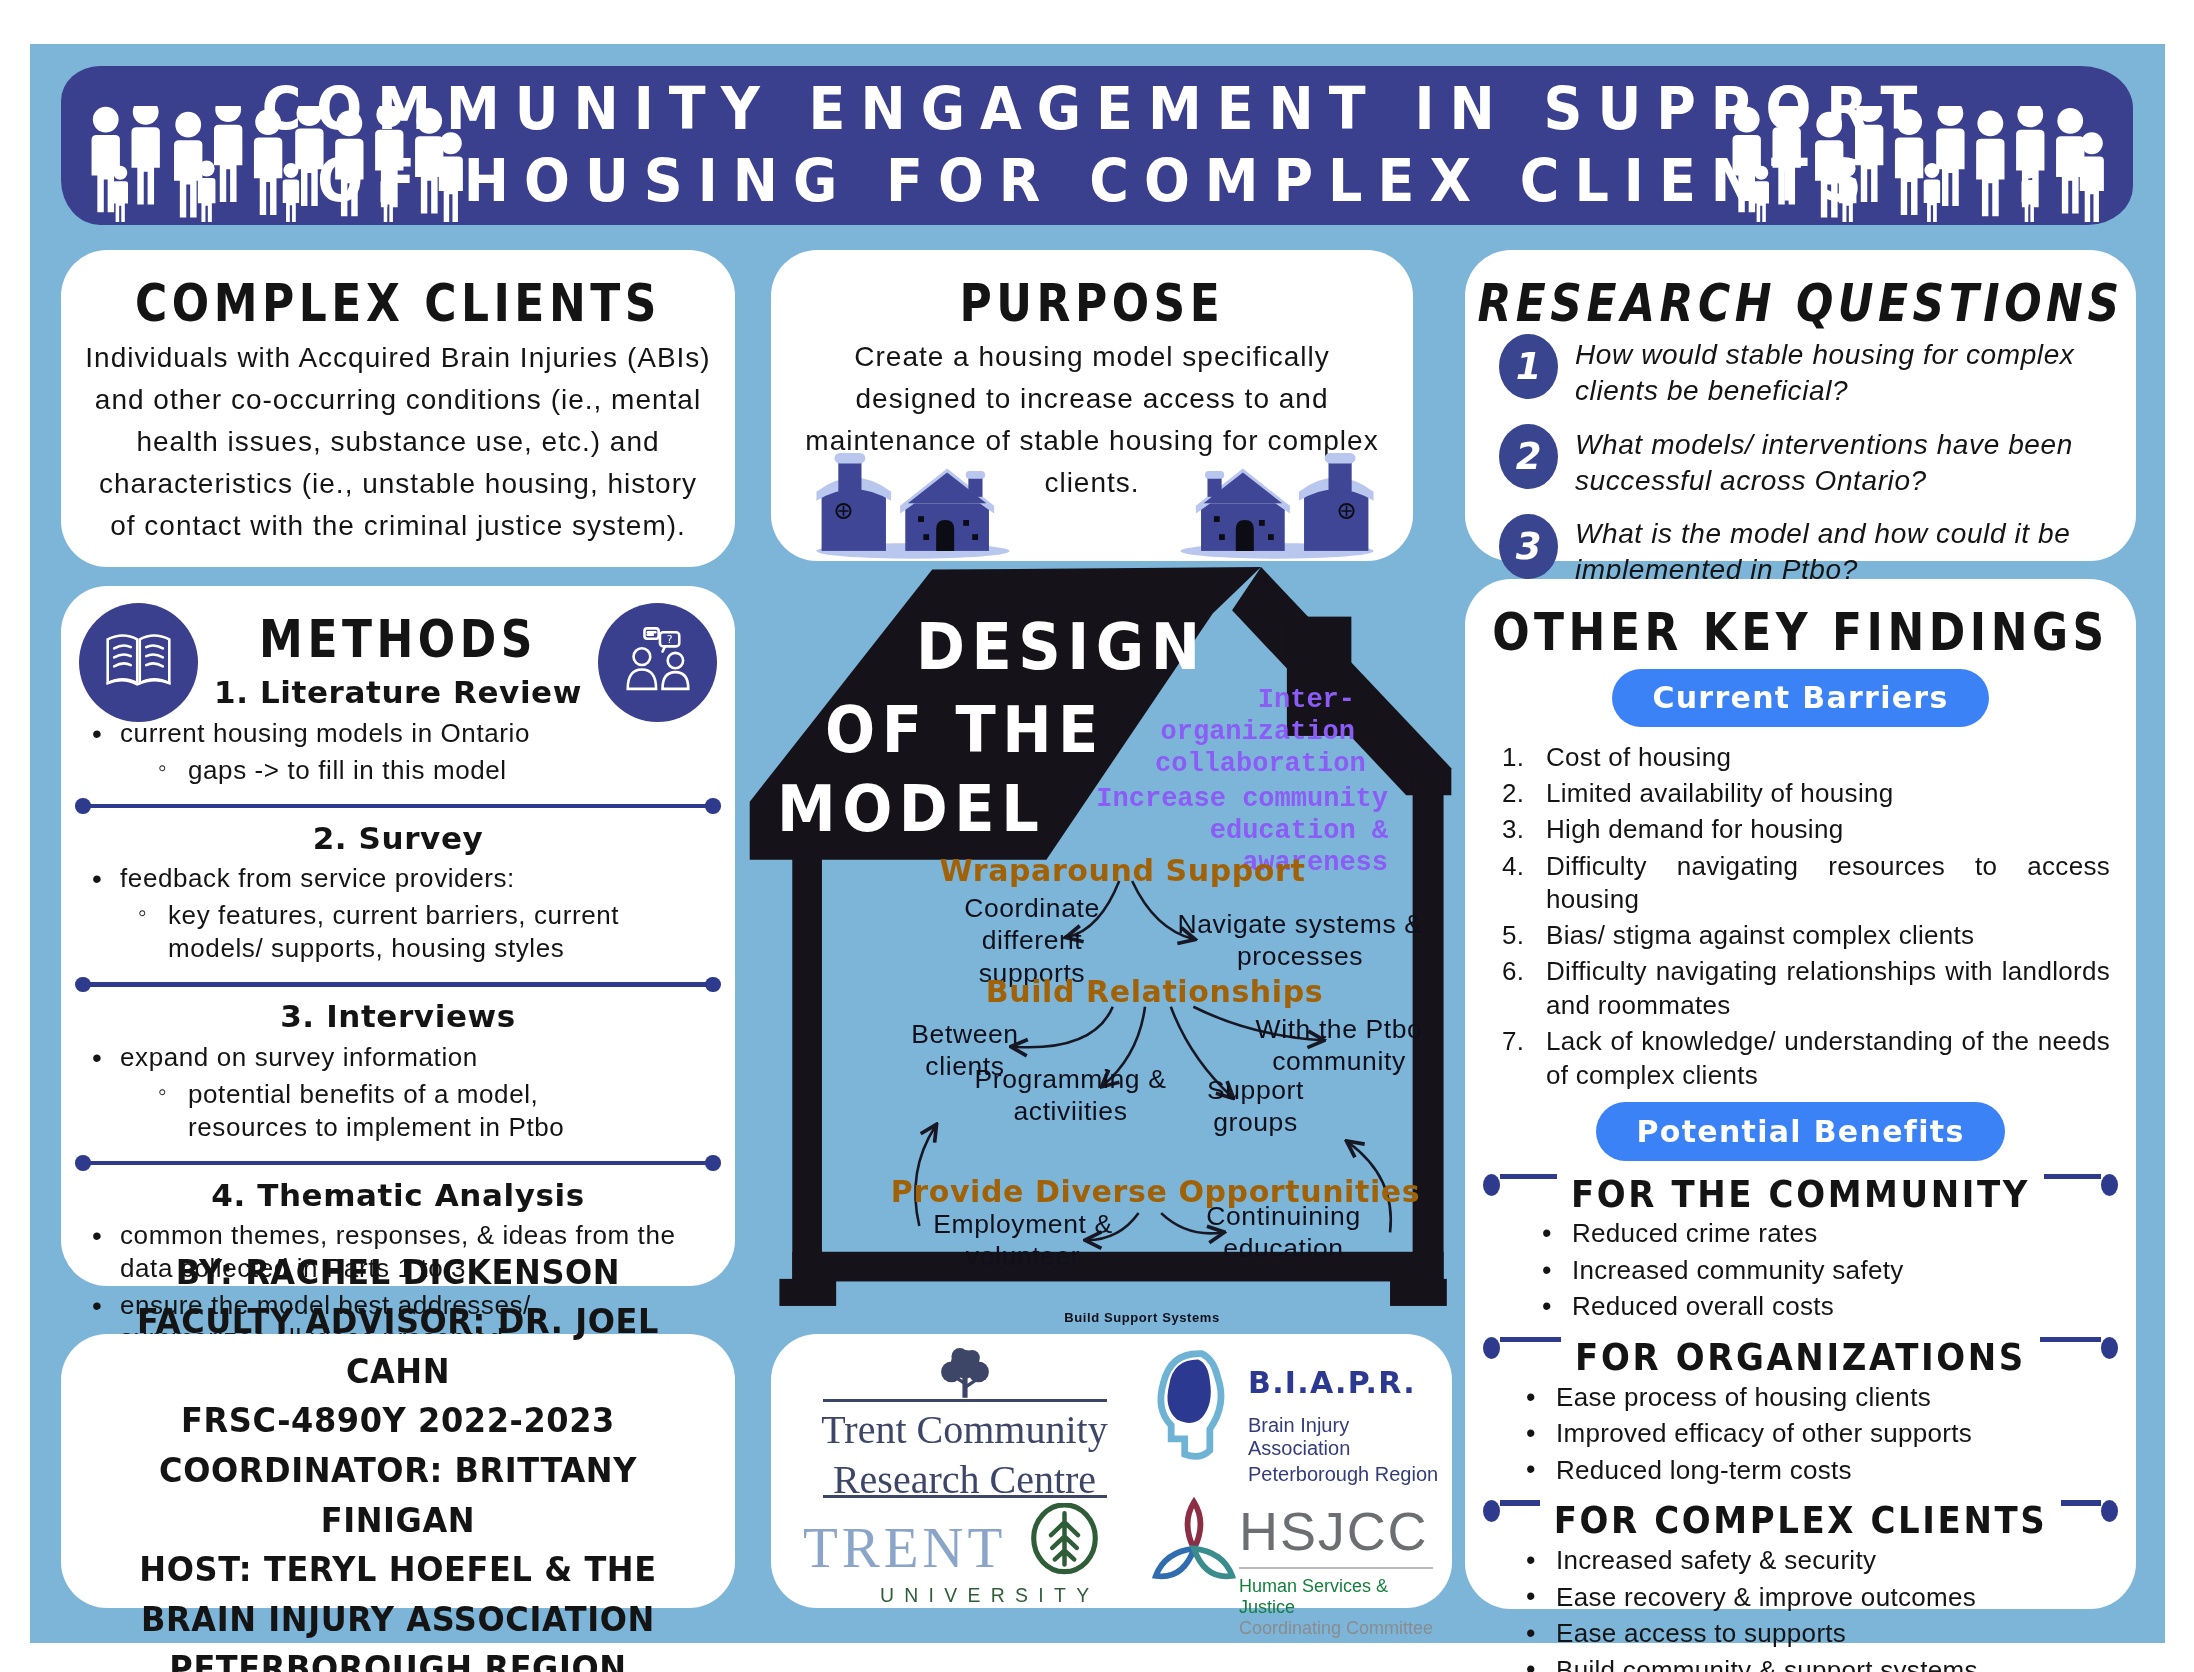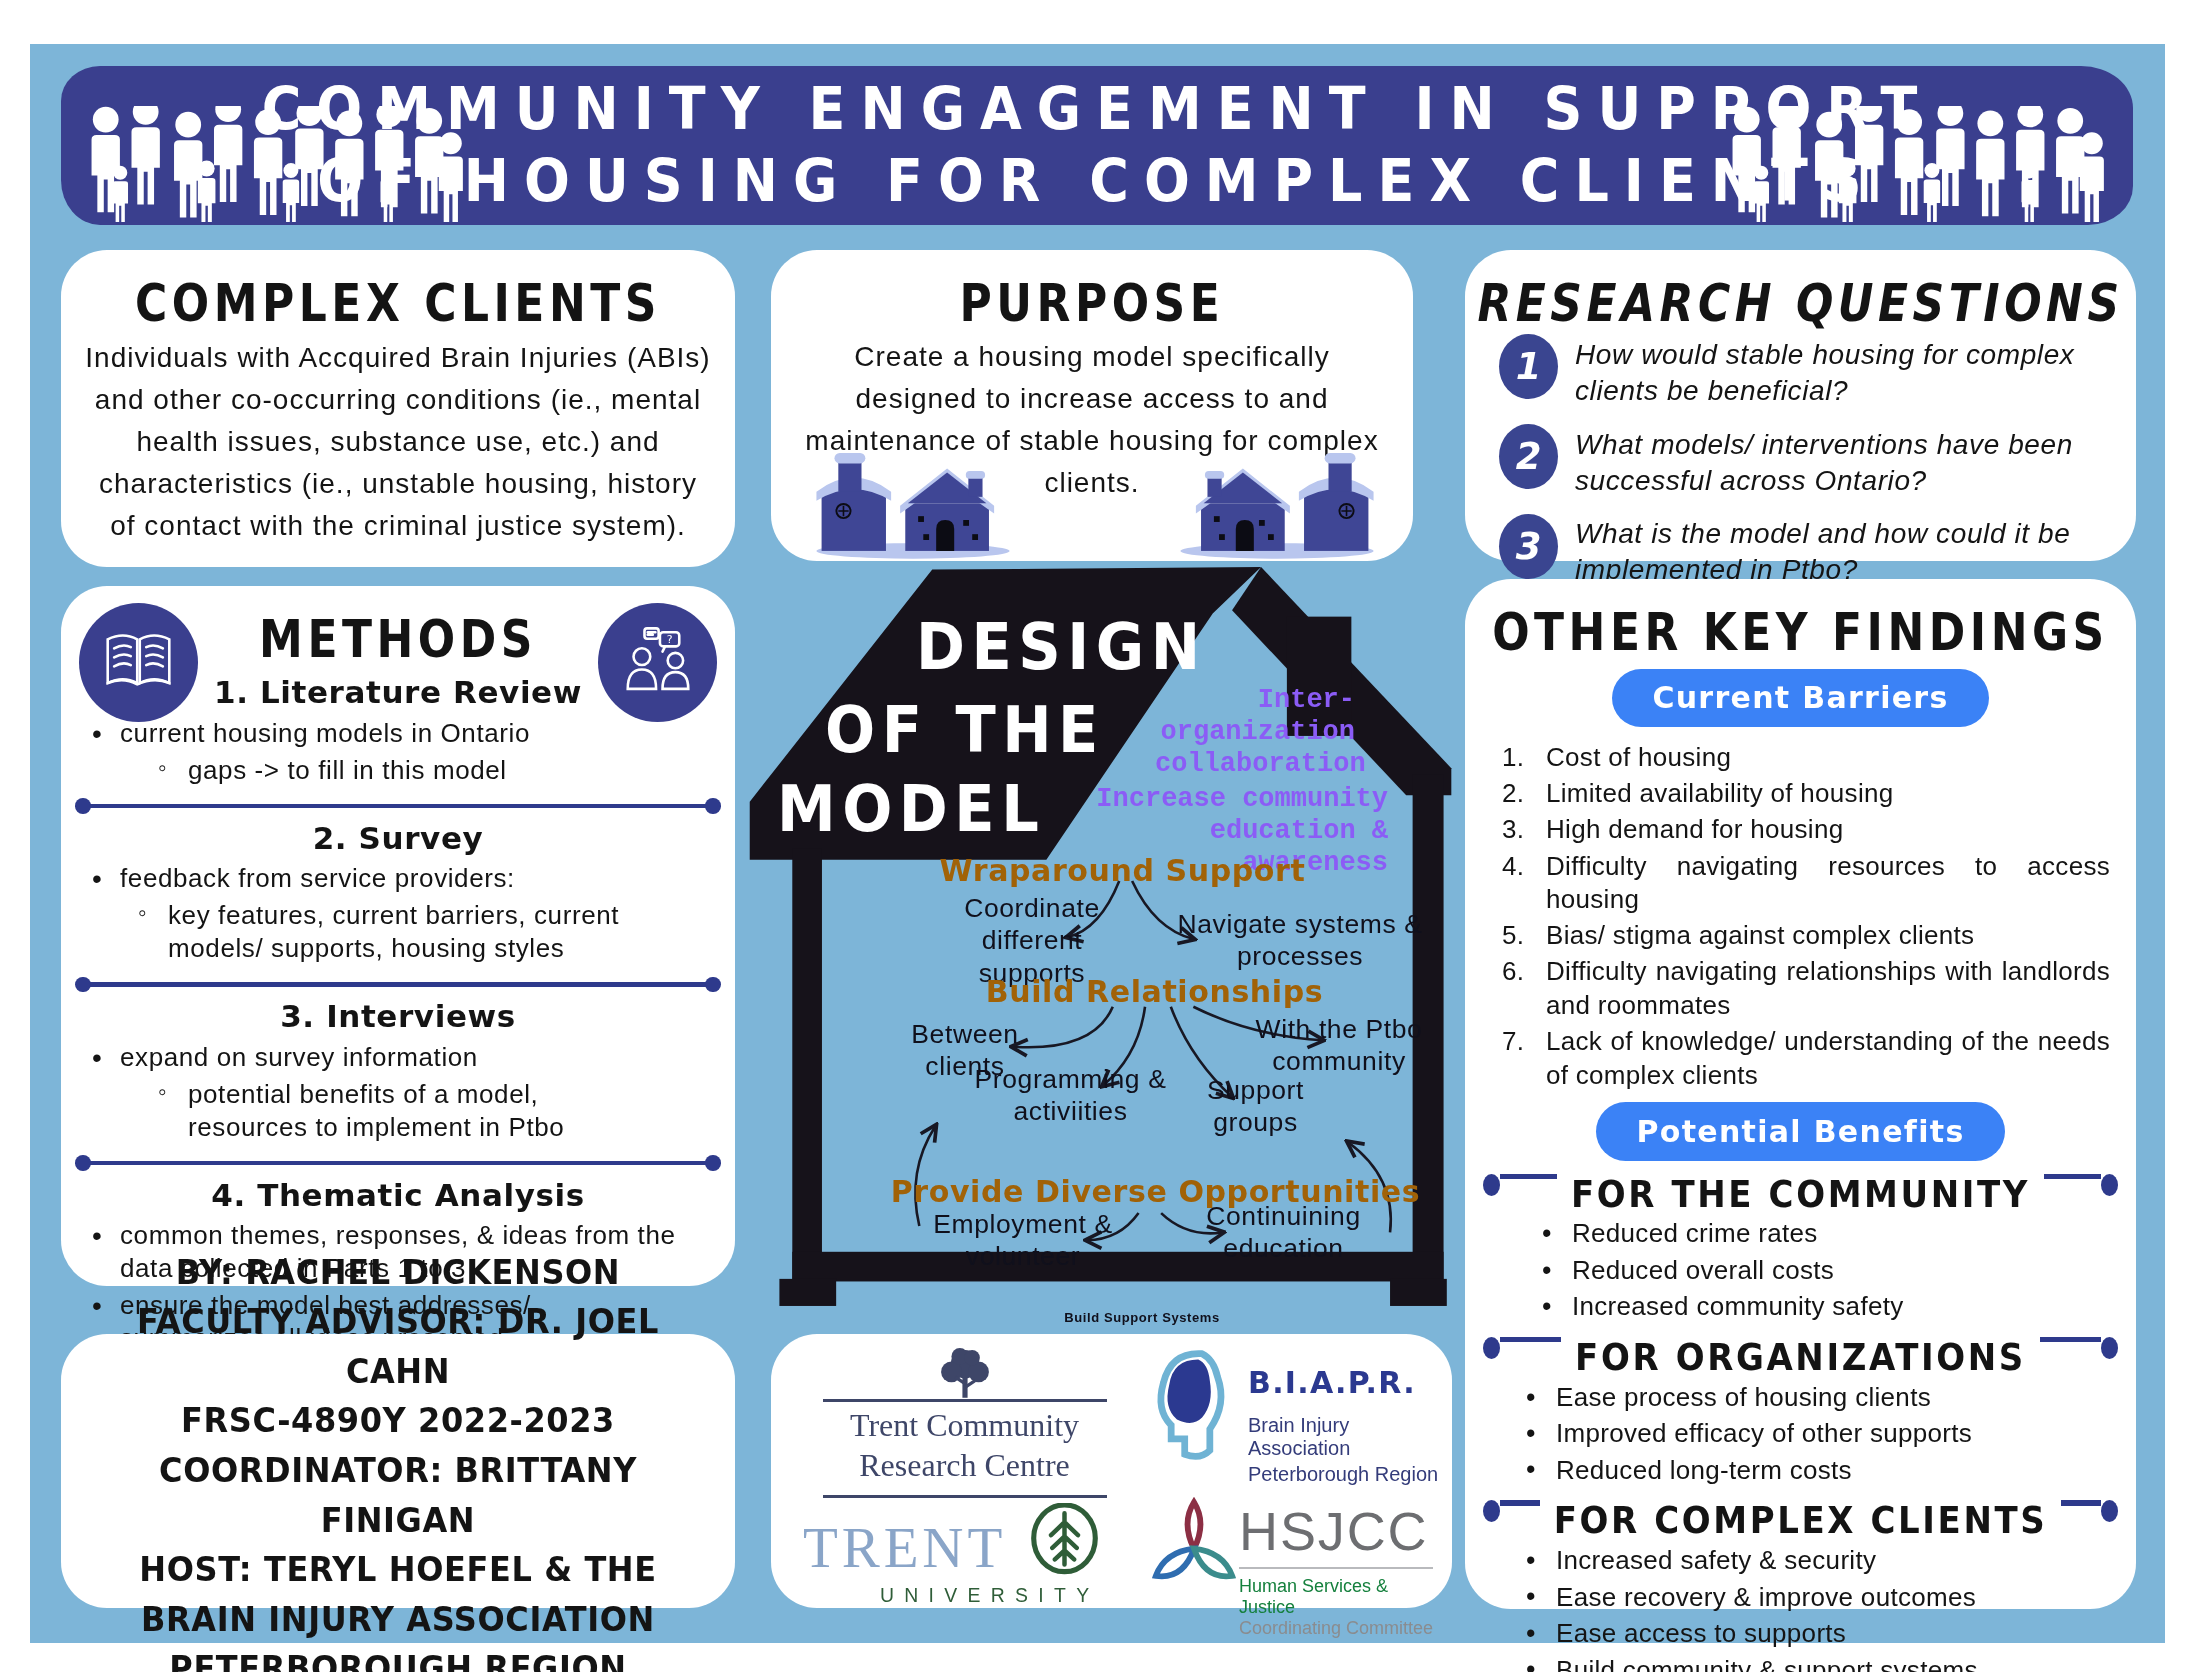--- a/index.html
+++ b/index.html
@@ -315,22 +315,22 @@
   </div>
   <div class="pill">Potential Benefits</div>
   <div class="bh-row">
     <span class="bh-dot"></span>
       <span class="bh-line"></span>
     <span class="bh-text">FOR THE COMMUNITY</span>
     <span class="bh-line"></span>
       <span class="bh-dot"></span>
   </div>
   <div class="b-bullet">Reduced crime rates</div>
+  <div class="b-bullet">Increased community safety</div>
   <div class="b-bullet">Reduced overall costs</div>
-  <div class="b-bullet">Increased community safety</div>
   <div class="bh-row">
     <span class="bh-dot"></span>
       <span class="bh-line"></span>
     <span class="bh-text">FOR ORGANIZATIONS</span>
     <span class="bh-line"></span>
       <span class="bh-dot"></span>
   </div>
   <div class="b-bullet" style="margin-left:61px;">Ease process of housing clients</div>
   <div class="b-bullet" style="margin-left:61px;">Improved efficacy of other supports</div>
   <div class="b-bullet" style="margin-left:61px;">Reduced long-term costs</div>
@@ -362,21 +362,21 @@
   <svg class="abs" style="left:152px;top:11.6px" width="84" height="57" viewBox="0 0 130 88" fill="#3e4668">
     <circle cx="65" cy="28" r="22"></circle>
       <circle cx="44" cy="40" r="16"></circle>
       <circle cx="86" cy="40" r="16"></circle>
     <circle cx="57" cy="16" r="13"></circle>
       <circle cx="76" cy="18" r="12"></circle>
     <rect x="61" y="48" width="8" height="32"></rect>
     <path d="M65,58 L50,48 M65,64 L80,54" stroke="#3e4668" stroke-width="5"></path>
   </svg>
   <div class="abs" style="left:52px;top:65px;width:284px;height:2.6px;background:#3e4668;"></div>
-  <div class="abs logo-text" style="left:26px;top:71px;width:335px;text-align:center;font-family:'Liberation Serif',serif;font-size:32px;line-height:1.25;">
+  <div class="abs logo-text" style="left:26px;top:71px;width:335px;text-align:center;font-family:'Liberation Serif',serif;font-size:40px;line-height:1.25;">
     <div>Trent Community</div>
     <div>Research Centre</div>
   </div>
   <div class="abs" style="left:52px;top:161px;width:284px;height:2.6px;background:#3e4668;"></div>
 
   <svg class="abs" style="left:371px;top:11.6px" width="97" height="145" viewBox="0 0 100 150">
     <path d="M62,8 Q30,6 22,38 Q14,66 30,82 L30,96 L44,96 L44,112 Q60,118 70,108 L70,86 Q88,60 78,32 Q74,14 62,8 Z" fill="none" stroke="#6fb3d4" stroke-width="7"></path>
     <path d="M58,14 Q32,14 28,40 Q22,64 36,76 Q52,84 62,74 Q74,60 70,36 Q68,18 58,14 Z" fill="#2b3990"></path>
   </svg>
   <div class="abs" style="left:477px;top:31px;width:194px;">

